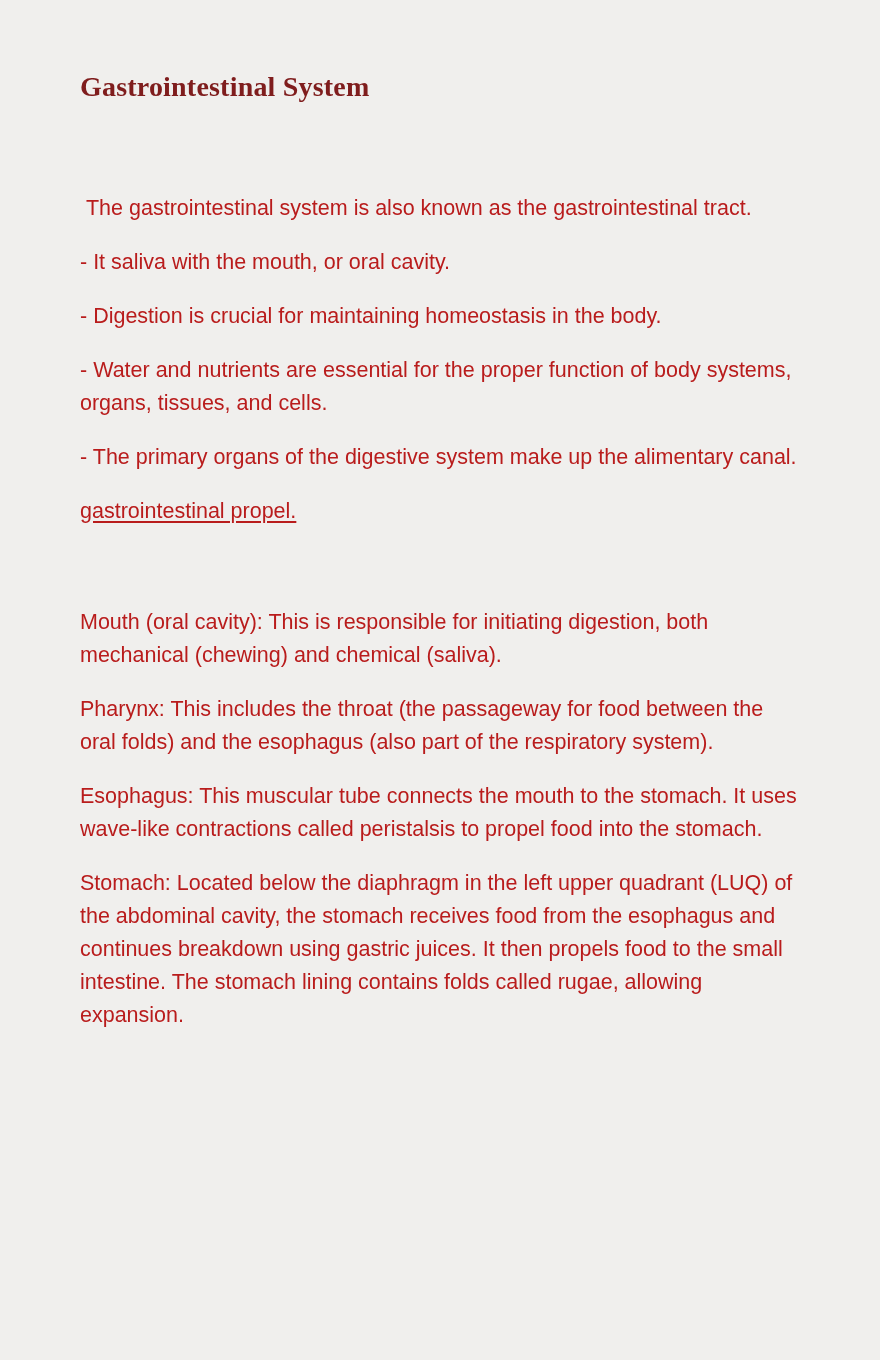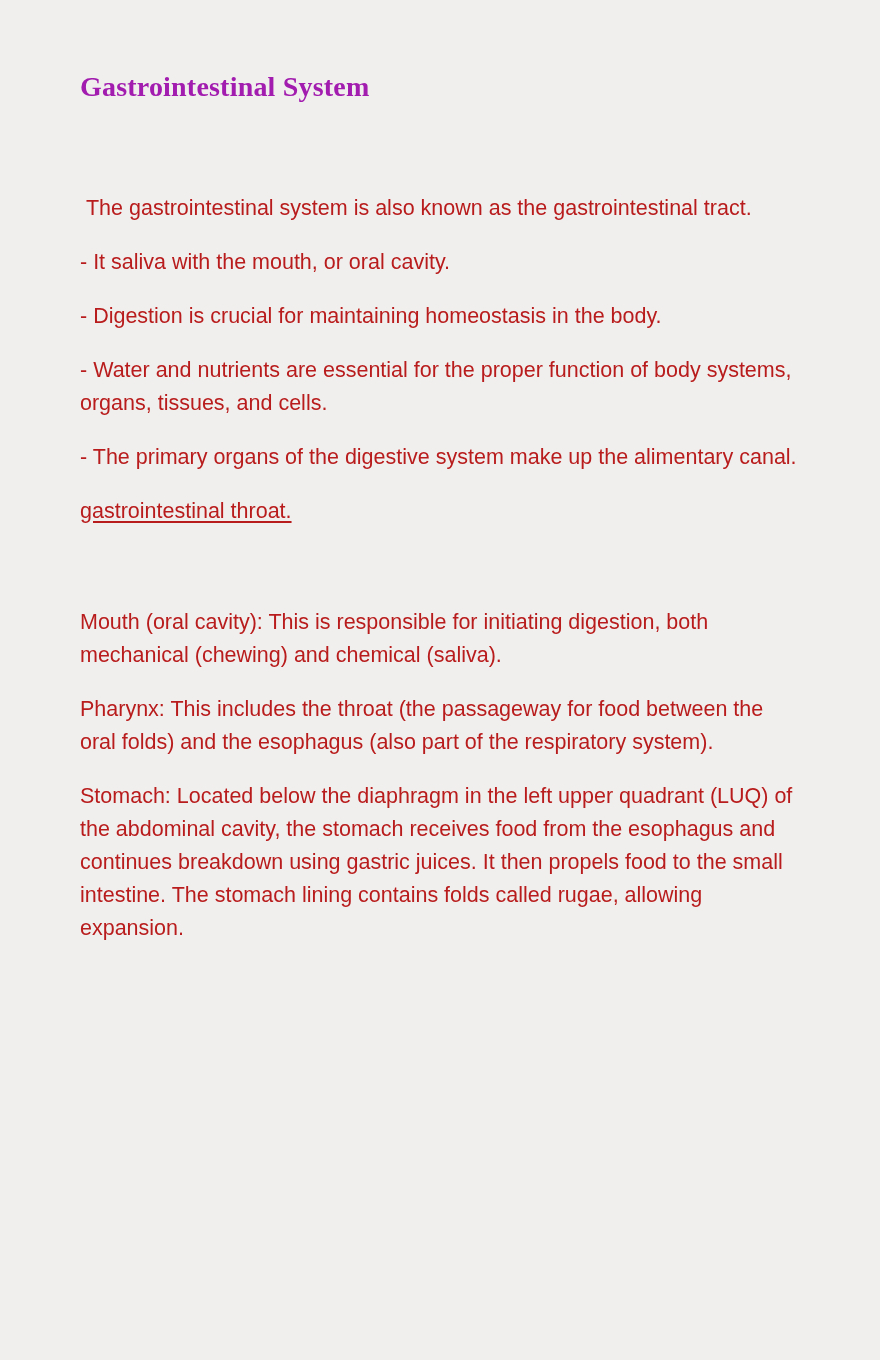--- a/index.html
+++ b/index.html
@@ -13,21 +13,21 @@
     box-sizing: border-box;
     padding: 70px 80px 90px 80px;
     background: #f0efed;
     color: #1a1a1a;
   }
   .doc-title {
     font-family: "Liberation Serif", "DejaVu Serif", serif;
     font-size: 28px;
     font-weight: 700;
     line-height: 34px;
-    color: #a21caf;
+    color: #7f1d1d;
     margin: 0 0 88px 0;
     letter-spacing: 0.2px;
   }
   .para {
     font-family: "Liberation Sans", "DejaVu Sans", sans-serif;
     font-size: 21.5px;
     line-height: 33px;
     color: #b91c1c;
     margin: 0 0 21px 0;
     white-space: pre-wrap;
@@ -55,22 +55,23 @@
 
   <p class="para">- It saliva with the mouth, or oral cavity.</p>
 
   <p class="para">- Digestion is crucial for maintaining homeostasis in the body.</p>
 
   <p class="para">- Water and nutrients are essential for the proper function of body systems, organs, tissues, and cells.</p>
 
   <p class="para">- The primary organs of the digestive system make up the alimentary canal.</p>
 
 
-  <p class="para underlined heading-underlined">gastrointestinal throat.</p>
+  <p class="para underlined heading-underlined">gastrointestinal propel.</p>
 
   <p class="para"><span class="term">Mouth (oral cavity):</span><span> This is responsible for initiating digestion, both mechanical (chewing) and chemical (saliva).</span></p>
 
   <p class="para"><span class="term">Pharynx: </span><span>This includes the throat (the passageway for food between the oral folds) and the esophagus (also part of the respiratory system).</span></p>
 
+  <p class="para"><span class="term">Esophagus: </span><span>This muscular tube connects the mouth to the stomach. It uses wave-like contractions called peristalsis to propel food into the stomach.</span></p>
 
   <p class="para"><span class="term">Stomach:</span><span> Located below the diaphragm in the left upper quadrant (LUQ) of the abdominal cavity, the stomach receives food from the esophagus and continues breakdown using gastric juices. It then propels food to the small intestine. The stomach lining contains folds called rugae, allowing expansion.</span></p>
 
 </div>
 
 </body></html>

